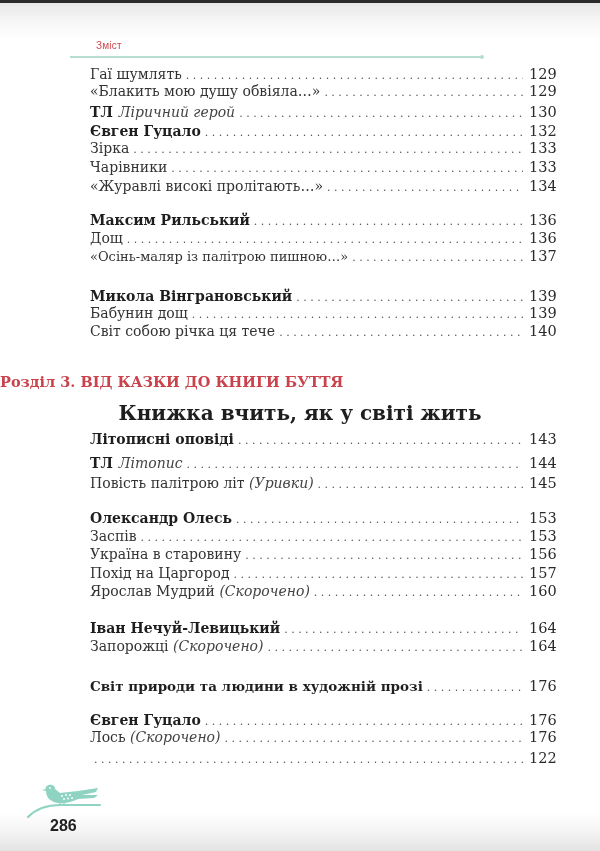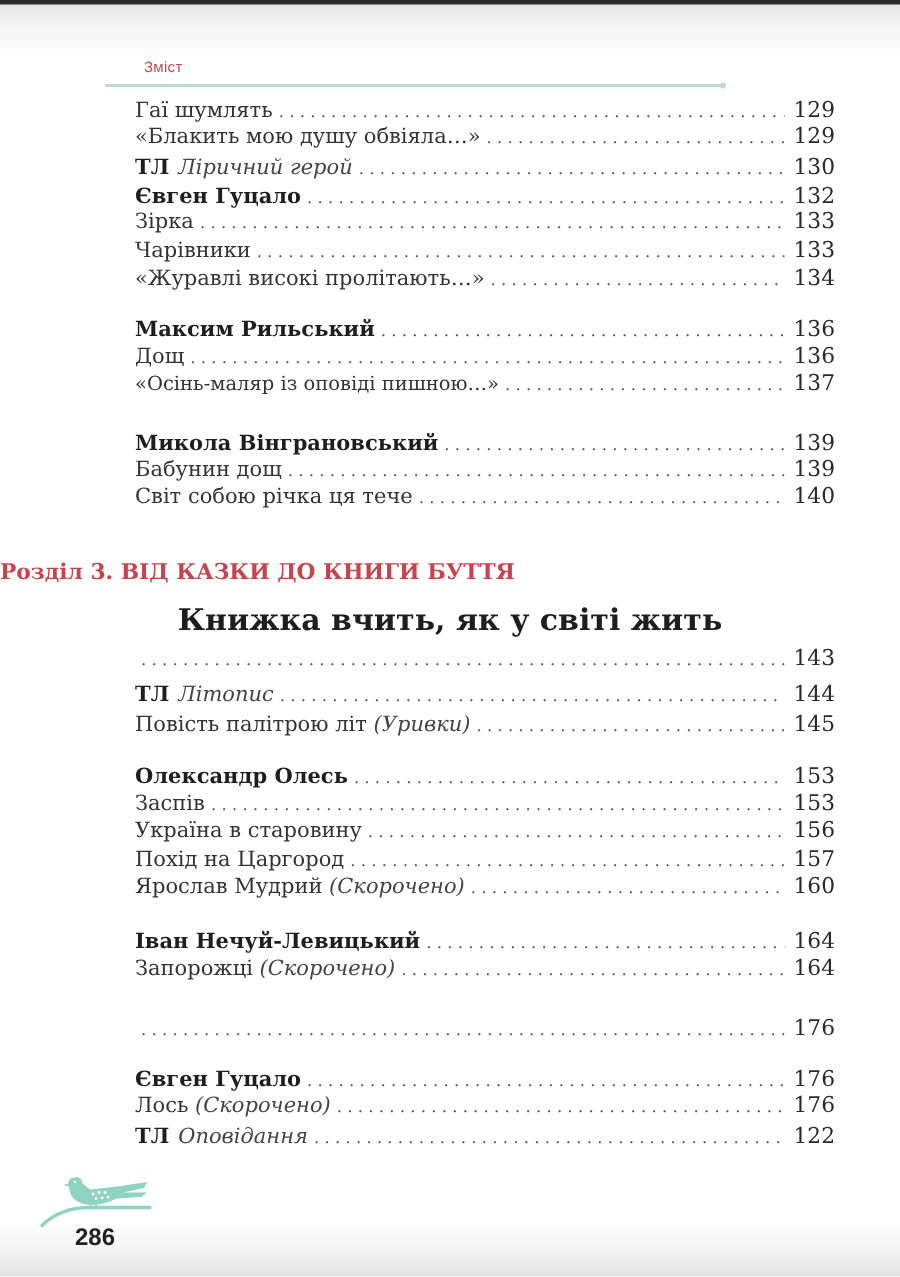--- a/index.html
+++ b/index.html
@@ -190,21 +190,21 @@
   <span class="toc-title bold">Максим Рильський</span>
   <span class="toc-dots"></span>
   <span class="toc-page">136</span>
 </div>
 <div class="toc-row" style="top:229px">
   <span class="toc-title">Дощ</span>
   <span class="toc-dots"></span>
   <span class="toc-page">136</span>
 </div>
 <div class="toc-row" style="top:247px">
-  <span class="toc-title" style="font-size:13px">«Осінь-маляр із оповіді пишною…»</span>
+  <span class="toc-title" style="font-size:13px">«Осінь-маляр із палітрою пишною…»</span>
   <span class="toc-dots"></span>
   <span class="toc-page">137</span>
 </div>
 
 <div class="toc-row" style="top:287px">
   <span class="toc-title bold">Микола Вінграновський</span>
   <span class="toc-dots"></span>
   <span class="toc-page">139</span>
 </div>
 <div class="toc-row" style="top:304px">
@@ -215,20 +215,21 @@
 <div class="toc-row" style="top:322px">
   <span class="toc-title">Світ собою річка ця тече</span>
   <span class="toc-dots"></span>
   <span class="toc-page">140</span>
 </div>
 
 <div class="section-heading">Розділ 3. ВІД КАЗКИ ДО КНИГИ БУТТЯ</div>
 <div class="section-subtitle">Книжка вчить, як у світі жить</div>
 
 <div class="toc-row" style="top:430px">
+  <span class="toc-title bold">Літописні оповіді</span>
   <span class="toc-dots"></span>
   <span class="toc-page">143</span>
 </div>
 <div class="toc-row" style="top:454px">
   <span class="toc-title"><span class="toc-prefix">ТЛ</span><span class="toc-italic">Літопис</span></span>
   <span class="toc-dots"></span>
   <span class="toc-page">144</span>
 </div>
 <div class="toc-row" style="top:474px">
   <span class="toc-title"><span>Повість палітрою літ</span> <span class="toc-italic">(Уривки)</span></span>
@@ -267,36 +268,36 @@
   <span class="toc-dots"></span>
   <span class="toc-page">164</span>
 </div>
 <div class="toc-row" style="top:637px">
   <span class="toc-title"><span>Запорожці</span> <span class="toc-italic">(Скорочено)</span></span>
   <span class="toc-dots"></span>
   <span class="toc-page">164</span>
 </div>
 
 <div class="toc-row" style="top:677px">
+  <span class="toc-title bold" style="font-size:13.5px">Світ природи та людини в художній прозі</span>
   <span class="toc-dots"></span>
   <span class="toc-page">176</span>
 </div>
 
 <div class="toc-row" style="top:711px">
   <span class="toc-title bold">Євген Гуцало</span>
   <span class="toc-dots"></span>
   <span class="toc-page">176</span>
 </div>
 <div class="toc-row" style="top:728px">
   <span class="toc-title"><span>Лось</span> <span class="toc-italic">(Скорочено)</span></span>
   <span class="toc-dots"></span>
   <span class="toc-page">176</span>
 </div>
 <div class="toc-row" style="top:749px">
-  <span class="toc-title"><span class="toc-prefix">ТЛ</span><span class="toc-italic">Оповідання</span></span>
   <span class="toc-dots"></span>
   <span class="toc-page">122</span>
 </div>
 
 <svg class="footer-bird" viewBox="0 0 76 36">
 
   <path d="M2 34 C10 26, 20 22, 34 22 L74 22" stroke="#8fd3c2" stroke-width="2.2" fill="none" stroke-linecap="round"></path>
 
   <path d="M20 8 C18 4, 22 1, 26 2 C28 2.5, 29 4, 29 6 L34 10 L52 8 L72 5 L70 9 L56 12 L72 12 L68 15 L52 16 C46 19, 38 21, 32 20 C24 19, 20 14, 20 8 Z" fill="#8fd3c2"></path>
 

